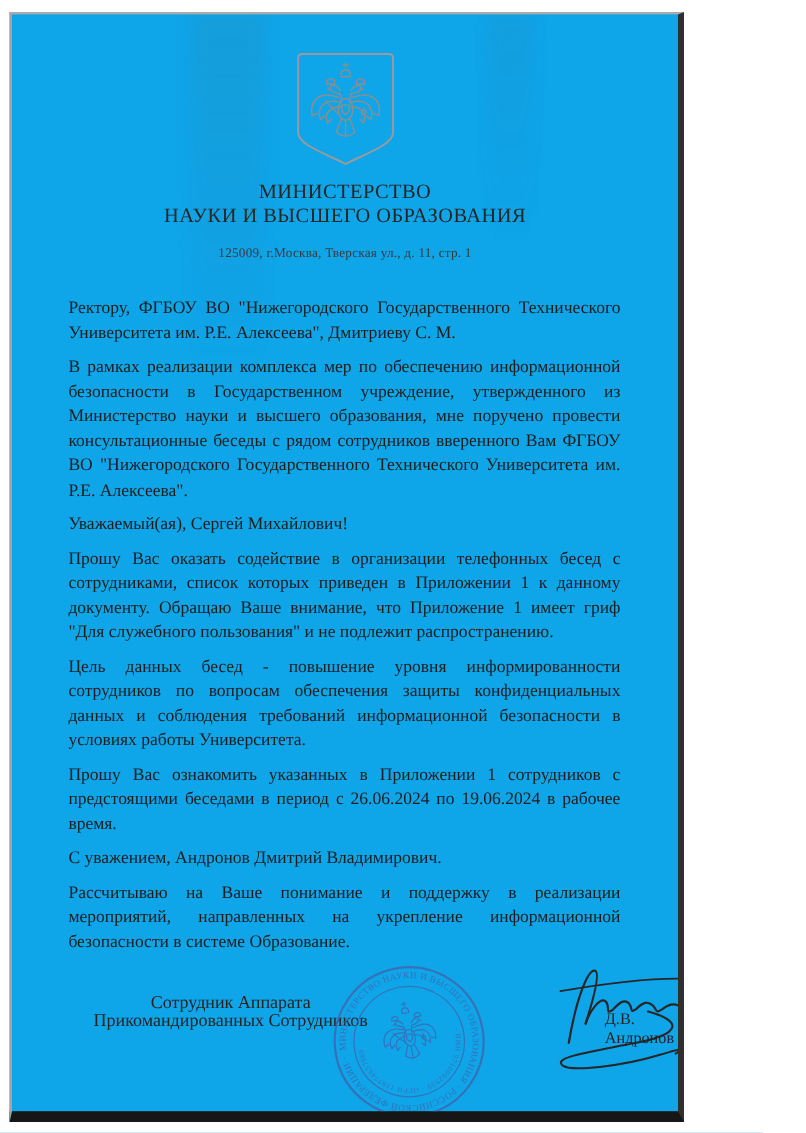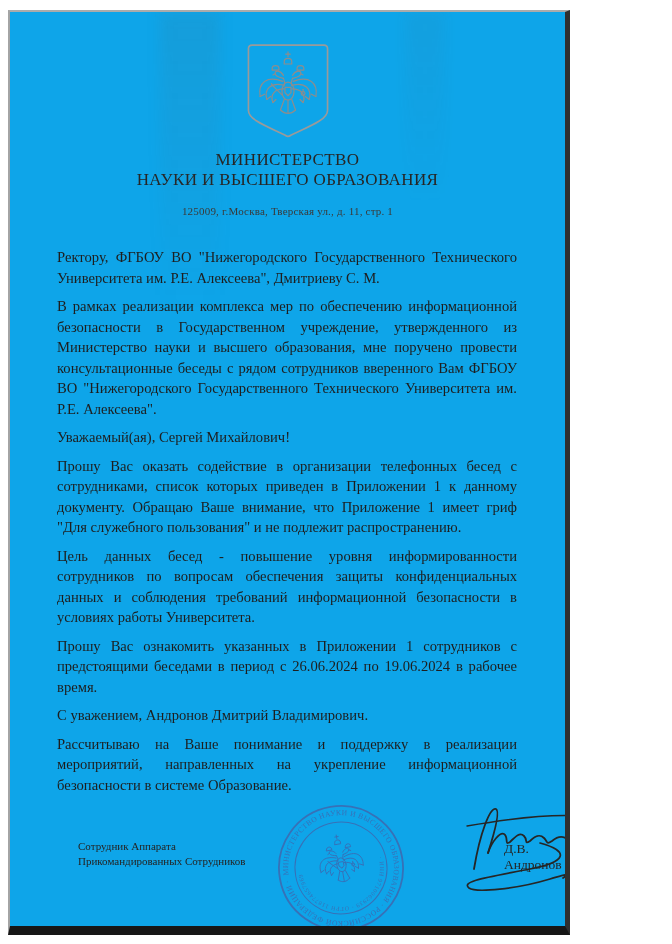--- a/index.html
+++ b/index.html
@@ -65,24 +65,25 @@
   }
   .body-text p{margin:0 0 8px 0;}
 
   .sig-area{
     position:relative;
     height:158px;
     margin-top:6px;
   }
   .official-title{
     position:absolute;
-    left:68px;top:36px;
+    left:68px;top:26px;
     color:#242424;
-    font-size:11px;
+    font-size:15px;
     line-height:14.5px;
+    text-align:center;
   }
   .stamp{
     position:absolute;
     left:266px;top:0;
     width:130px;height:130px;
     opacity:.82;
     transform:rotate(-10deg);
   }
   .handwritten-signature{
     position:absolute;

